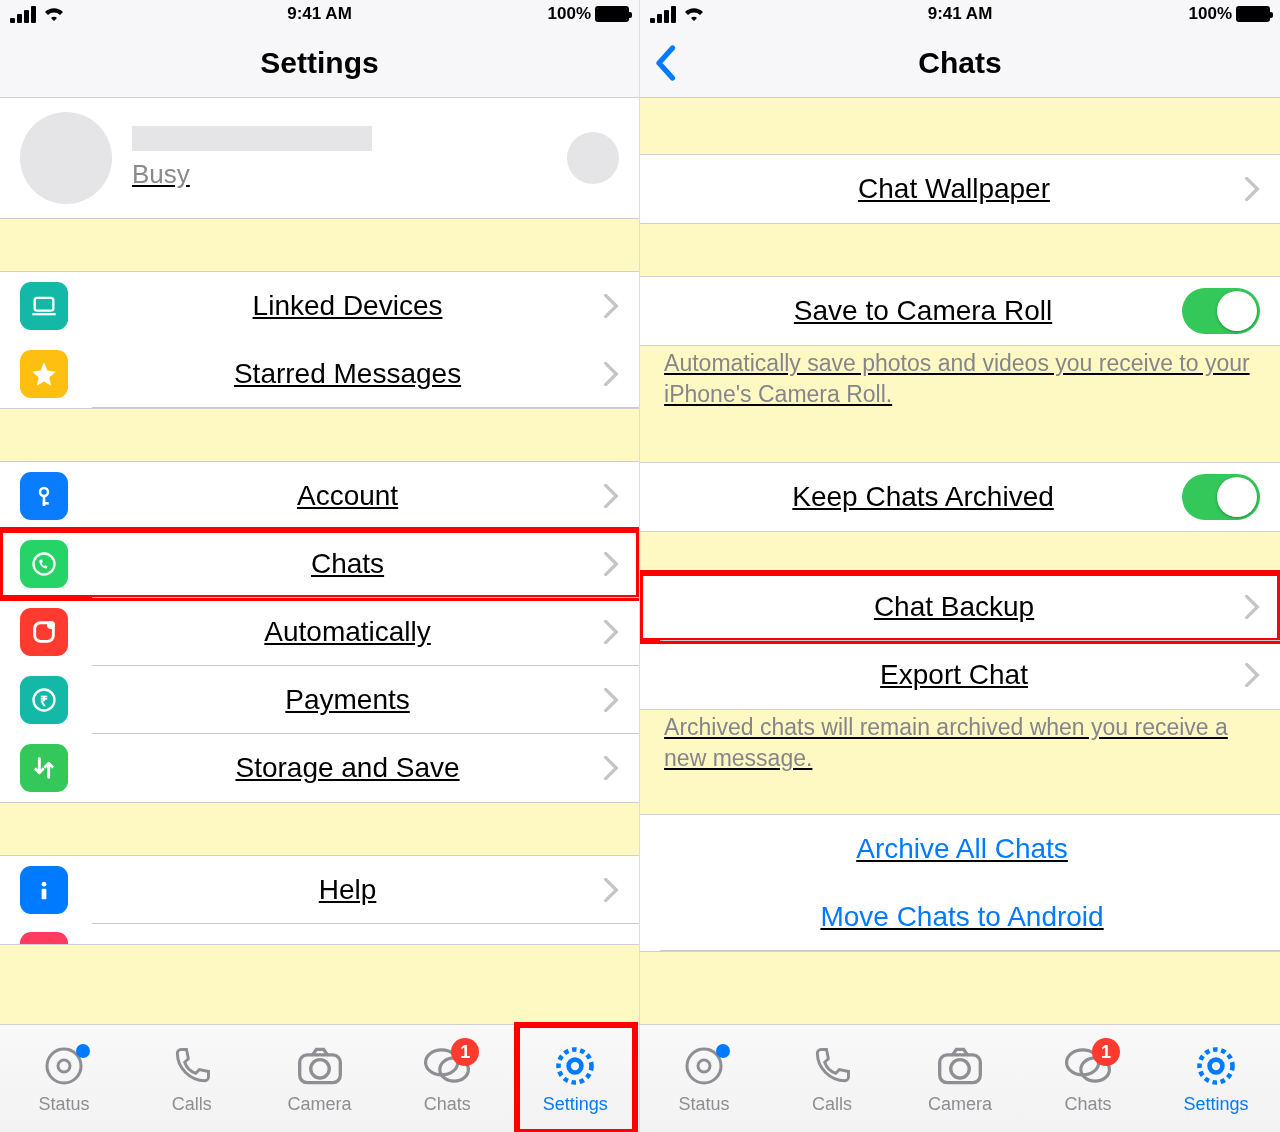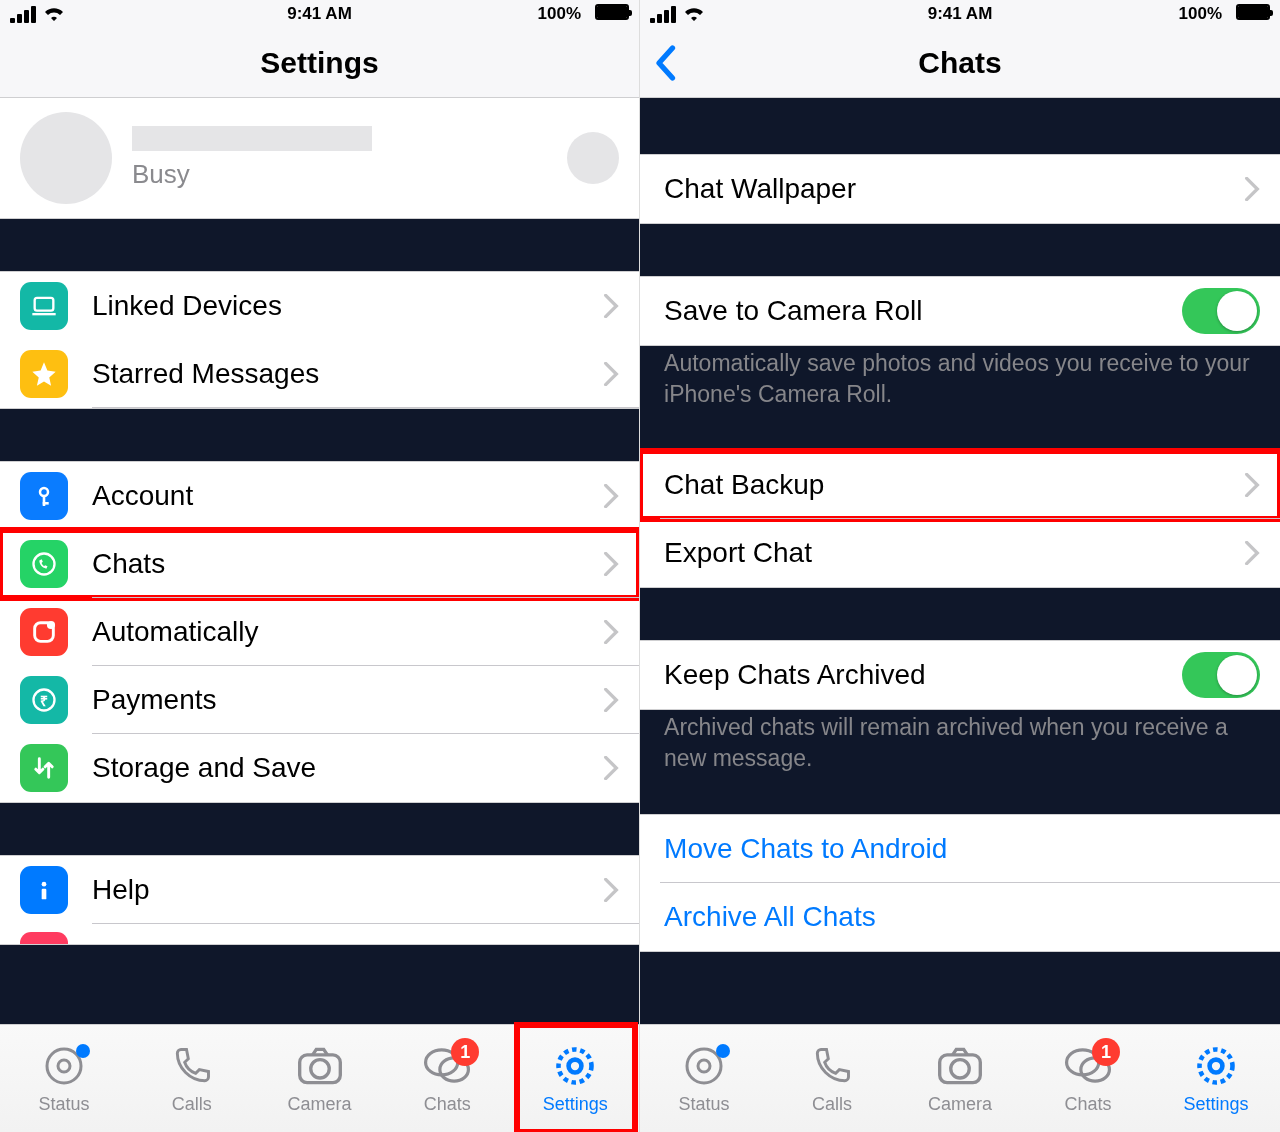--- a/index.html
+++ b/index.html
@@ -4,44 +4,44 @@
 <style>
 * { margin: 0; padding: 0; box-sizing: border-box; -webkit-font-smoothing: antialiased; }
 body { font-family: -apple-system, "Helvetica Neue", Helvetica, Arial, sans-serif; background: #fff; }
 
 .container { display: flex; width: 1280px; height: 1132px; }
 .phone { width: 756px; height: 100%; background: #efeff4; position: relative; display: flex; flex-direction: column; border-right: 1px solid #ddd; }
 .phone:last-child { border-right: none; }
 
 .statusbar { height: 28px; background: #f7f7f9; display: flex; align-items: center; justify-content: space-between; padding: 0 10px; font-size: 17px; font-weight: 600; color: #000; }
 .statusbar .center { position: absolute; left: 50%; transform: translateX(-50%); }
-.statusbar .right { display: flex; gap: 14px; }
+.statusbar .right { display: flex; align-items: center; gap: 4px; }
 
 .signal-icon { display: inline-flex; align-items: flex-end; gap: 2px; margin-right: 6px; }
 .signal-icon span { width: 5px; background: #000; border-radius: 1px; }
 .signal-icon span:nth-child(1){height:5px}.signal-icon span:nth-child(2){height:9px}.signal-icon span:nth-child(3){height:13px}.signal-icon span:nth-child(4){height:17px}
 
 .battery { width: 34px; height: 16px; border: 2px solid #000; border-radius: 3px; position: relative; }
 .battery::after { content:""; position: absolute; right: -5px; top: 4px; width: 3px; height: 6px; background: #000; border-radius: 0 2px 2px 0; }
 .battery-fill { background: #000; height: 100%; width: 100%; border-radius: 1px; }
 
 .navbar { height: 70px; background: #f7f7f9; border-bottom: 1px solid #cfcfd1; display: flex; align-items: center; justify-content: center; position: relative; }
 .navbar .title { font-size: 30px; font-weight: 700; color: #000; }
 .navbar .back { position: absolute; left: 14px; top: 50%; transform: translateY(-50%); color: #007aff; }
 
-.content { flex: 1; overflow: hidden; background: #0f172a; }
+.content { flex: 1; overflow: hidden; background: #fef9c3; text-decoration: underline; }
 
 .profile-row { background: #fff; border-bottom: 1px solid #cfcfd1; display: flex; align-items: center; padding: 14px 20px; min-height: 120px; }
 .avatar { width: 92px; height: 92px; border-radius: 50%; background: #e5e5e7; margin-right: 20px; }
 .profile-text { flex: 1; }
 .name-placeholder { width: 240px; height: 25px; background: #e5e5e7; margin-bottom: 8px; }
 .status-text { font-size: 26px; color: #8a8a8e; }
 .qr { width: 52px; height: 52px; border-radius: 50%; background: #e5e5e7; }
 
-.group { margin-top: 52px; background: #fff; border-top: 1px solid #cfcfd1; border-bottom: 1px solid #cfcfd1; }
+.group { margin-top: 52px; background: #fff; border-top: 1px solid #cfcfd1; border-bottom: 1px solid #cfcfd1; text-align: center; }
 
 .row { display: flex; align-items: center; min-height: 68px; padding: 0 20px 0 20px; position: relative; }
 .row .icon-box { width: 48px; height: 48px; border-radius: 11px; display: flex; align-items: center; justify-content: center; margin-right: 24px; flex-shrink: 0; }
 .row .label { font-size: 28px; color: #000; flex: 1; }
 .row .label.blue { color: #007aff; }
 .row .chevron { color: #c5c5c7; }
 .row.divider::after { content:""; position: absolute; bottom: 0; left: 92px; right: 0; height: 1px; background: #c8c7cc; }
 .row.divider-full::after { content:""; position: absolute; bottom: 0; left: 20px; right: 0; height: 1px; background: #c8c7cc; }
 .row.indent { padding-left: 24px; }
 
@@ -308,51 +308,51 @@
       <div class="group">
         <div class="row indent">
           <div class="label">Save to Camera Roll</div>
           <div class="toggle">
               <div class="knob"></div>
             </div>
         </div>
       </div>
       <div class="footer-text">Automatically save photos and videos you receive to your iPhone's Camera Roll.</div>
 
-      <div class="group" style="margin-top:40px">
-        <div class="row indent divider-full highlight-red">
-          <div class="label">Chat Backup</div>
-          <svg class="chevron" width="16" height="24" viewBox="0 0 10 18">
-              <path d="M1 1l8 8-8 8" stroke="#c5c5c7" stroke-width="2.5" fill="none" stroke-linecap="round"></path>
-            </svg>
-        </div>
-        <div class="row indent">
-          <div class="label">Export Chat</div>
-          <svg class="chevron" width="16" height="24" viewBox="0 0 10 18">
-              <path d="M1 1l8 8-8 8" stroke="#c5c5c7" stroke-width="2.5" fill="none" stroke-linecap="round"></path>
-            </svg>
-        </div>
-      </div>
-
       <div class="group">
         <div class="row indent">
           <div class="label">Keep Chats Archived</div>
           <div class="toggle">
               <div class="knob"></div>
             </div>
         </div>
       </div>
+
+      <div class="group" style="margin-top:40px">
+        <div class="row indent divider-full highlight-red">
+          <div class="label">Chat Backup</div>
+          <svg class="chevron" width="16" height="24" viewBox="0 0 10 18">
+              <path d="M1 1l8 8-8 8" stroke="#c5c5c7" stroke-width="2.5" fill="none" stroke-linecap="round"></path>
+            </svg>
+        </div>
+        <div class="row indent">
+          <div class="label">Export Chat</div>
+          <svg class="chevron" width="16" height="24" viewBox="0 0 10 18">
+              <path d="M1 1l8 8-8 8" stroke="#c5c5c7" stroke-width="2.5" fill="none" stroke-linecap="round"></path>
+            </svg>
+        </div>
+      </div>
       <div class="footer-text">Archived chats will remain archived when you receive a new message.</div>
 
       <div class="group" style="margin-top:40px">
+        <div class="row indent">
+          <div class="label blue">Archive All Chats</div>
+        </div>
         <div class="row indent divider-full">
           <div class="label blue">Move Chats to Android</div>
-        </div>
-        <div class="row indent">
-          <div class="label blue">Archive All Chats</div>
         </div>
       </div>
     </div>
 
     <div class="tabbar">
       <div class="tab">
         <div class="tab-icon">
           <svg width="44" height="44" viewBox="0 0 44 44">
               <circle cx="22" cy="22" r="17" fill="none" stroke="#8e8e93" stroke-width="3"></circle>
               <circle cx="22" cy="22" r="6" fill="none" stroke="#8e8e93" stroke-width="3"></circle>

